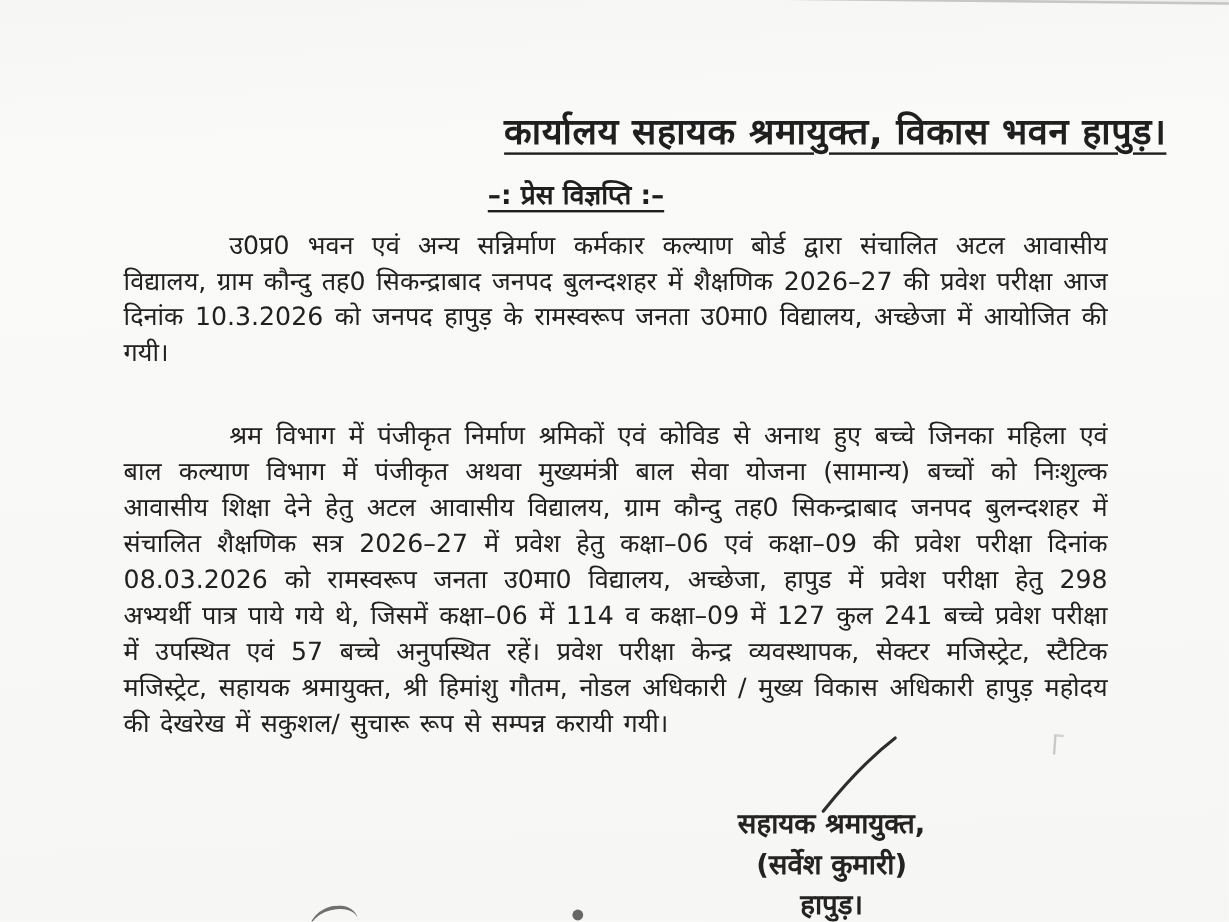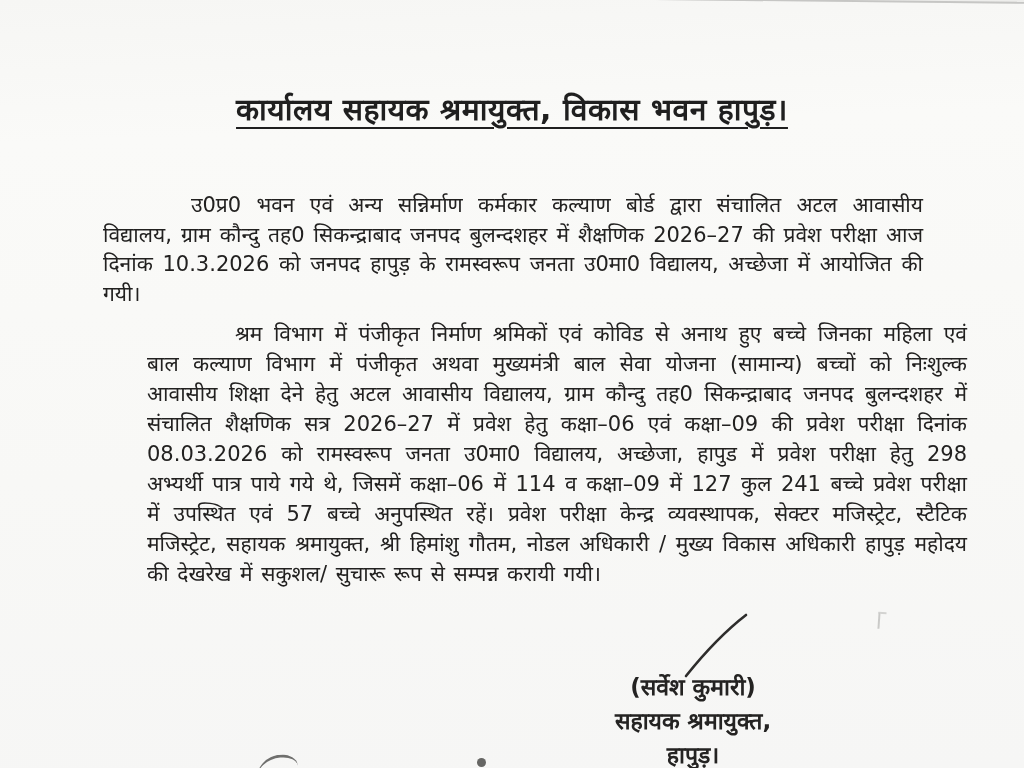--- a/index.html
+++ b/index.html
@@ -26,21 +26,21 @@
     top: -20px; left: -8px;
     width: 1045px; height: 24px;
     background: #ededeb;
     border-bottom: 2px solid #c6c6c4;
     transform-origin: 100% 100%;
     transform: rotate(0.6deg);
   }
   .title {
     position: absolute;
     top: 88px; left: 52px; width: 920px;
-    text-align: center;
+    text-align: right;
     font-size: 30px;
     font-weight: bold;
     letter-spacing: 0.5px;
     text-decoration: underline;
     text-decoration-thickness: 2px;
     text-underline-offset: 7px;
   }
   .subtitle {
     position: absolute;
     top: 146px; left: 0; width: 960px;
@@ -55,21 +55,21 @@
     position: absolute;
     left: 103px; width: 820px;
     font-size: 21px;
     line-height: 29.5px;
     text-align: justify;
     text-indent: 88px;
     color: #222120;
     word-spacing: 2px;
   }
   .para-1 { top: 191px; }
-  .para-2 { top: 319px; line-height: 30px; margin-left: 44px; }
+  .para-2 { top: 348px; line-height: 30px; }
 
   .signature-block {
     position: absolute;
     top: 670px; left: 590px; width: 206px;
     text-align: center;
     font-size: 23px;
     font-weight: 600;
     line-height: 34px;
     color: #242322;
   }
@@ -108,33 +108,34 @@
 </style>
 </head>
 <body>
 
 <div class="page">
 
   <div class="top-crease"></div>
 
   <h1 class="title">कार्यालय सहायक श्रमायुक्त, विकास भवन हापुड़।</h1>
 
+  <div class="subtitle">–: प्रेस विज्ञप्ति :–</div>
 
   <p class="para para-1">उ0प्र0 भवन एवं अन्य सन्निर्माण कर्मकार कल्याण बोर्ड द्वारा संचालित अटल आवासीय विद्यालय, ग्राम कौन्दु तह0 सिकन्द्राबाद जनपद बुलन्दशहर में शैक्षणिक 2026–27 की प्रवेश परीक्षा आज दिनांक 10.3.2026 को जनपद हापुड़ के रामस्वरूप जनता उ0मा0 विद्यालय, अच्छेजा में आयोजित की गयी।</p>
 
   <p class="para para-2">श्रम विभाग में पंजीकृत निर्माण श्रमिकों एवं कोविड से अनाथ हुए बच्चे जिनका महिला एवं बाल कल्याण विभाग में पंजीकृत अथवा मुख्यमंत्री बाल सेवा योजना (सामान्य) बच्चों को निःशुल्क आवासीय शिक्षा देने हेतु अटल आवासीय विद्यालय, ग्राम कौन्दु तह0 सिकन्द्राबाद जनपद बुलन्दशहर में संचालित शैक्षणिक सत्र 2026–27 में प्रवेश हेतु कक्षा–06 एवं कक्षा–09 की प्रवेश परीक्षा दिनांक 08.03.2026 को रामस्वरूप जनता उ0मा0 विद्यालय, अच्छेजा, हापुड में प्रवेश परीक्षा हेतु 298 अभ्यर्थी पात्र पाये गये थे, जिसमें कक्षा–06 में 114 व कक्षा–09 में 127 कुल 241 बच्चे प्रवेश परीक्षा में उपस्थित एवं 57 बच्चे अनुपस्थित रहें। प्रवेश परीक्षा केन्द्र व्यवस्थापक, सेक्टर मजिस्ट्रेट, स्टैटिक मजिस्ट्रेट, सहायक श्रमायुक्त, श्री हिमांशु गौतम, नोडल अधिकारी / मुख्य विकास अधिकारी हापुड़ महोदय की देखरेख में सकुशल/ सुचारू रूप से सम्पन्न करायी गयी।</p>
 
   <svg class="signature-stroke" viewBox="0 0 72 68">
     <path d="M6 64 C 22 44, 44 20, 66 3" fill="none" stroke="#2e2d2c" stroke-width="2.6" stroke-linecap="round"></path>
   </svg>
 
   <div class="smudge-mark"></div>
 
   <div class="signature-block">
+    <div>सहायक श्रमायुक्त,</div>
     <div>(सर्वेश कुमारी)</div>
-    <div>सहायक श्रमायुक्त,</div>
     <div>हापुड़।</div>
   </div>
 
   <div class="bottom-artifact-curve"></div>
   <div class="bottom-artifact-dot"></div>
 
 </div>
 
 </body></html>

